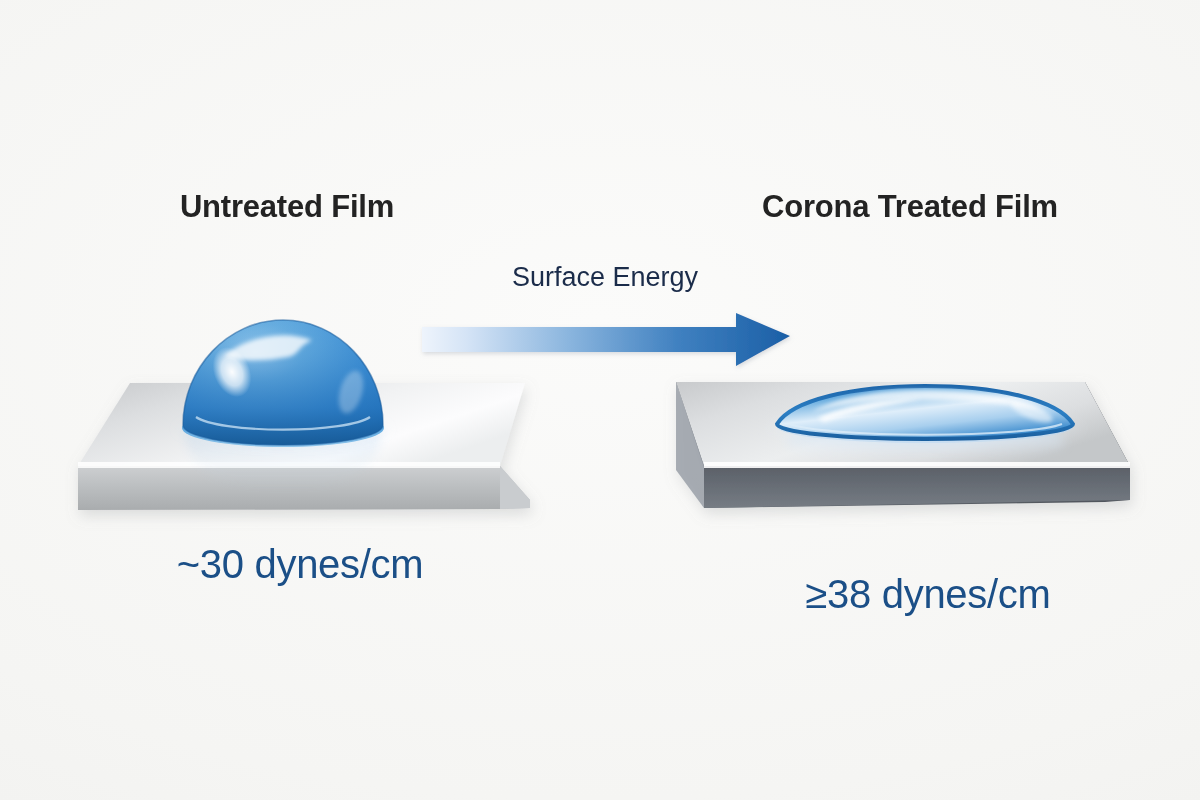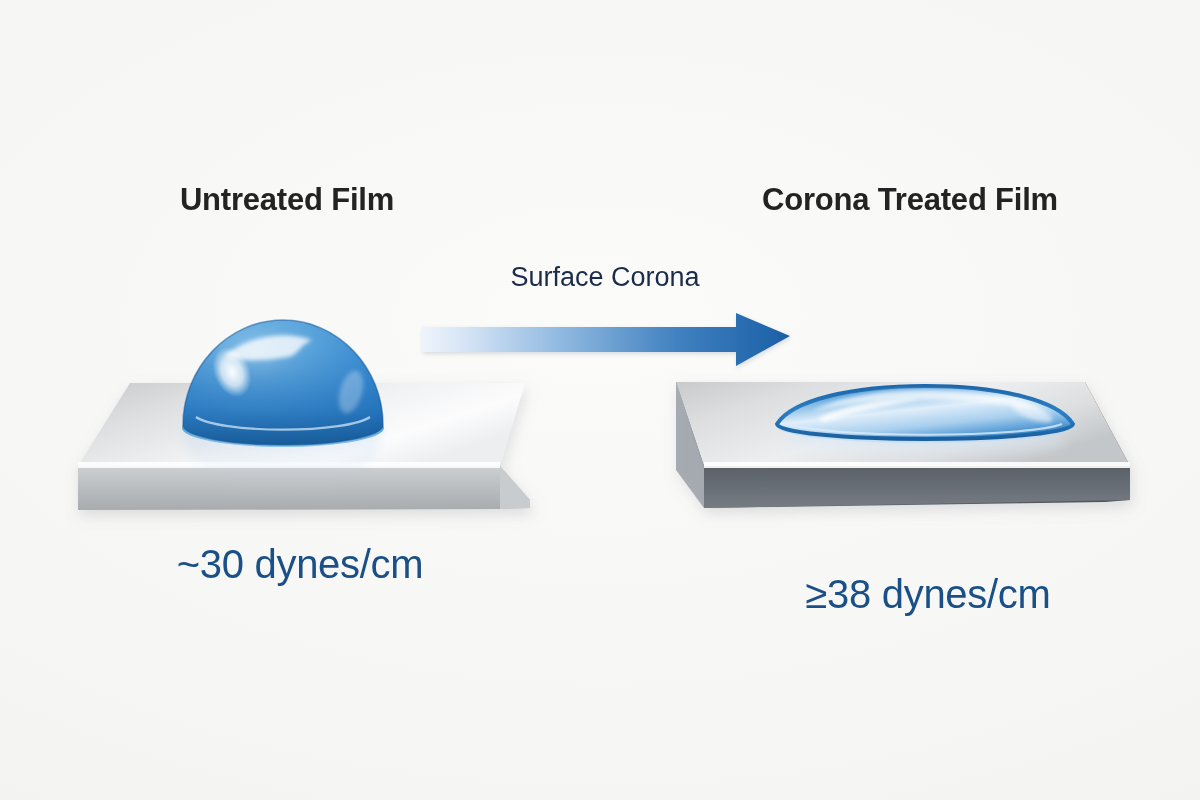--- a/index.html
+++ b/index.html
@@ -23,20 +23,21 @@
 
   
   .panel-title {
     position: absolute;
     font-size: 31px;
     font-weight: bold;
     color: #232323;
     letter-spacing: -0.2px;
     white-space: nowrap;
     text-align: center;
+    margin-top: 7px;
   }
   #title-left  { left: 142px; top: 182px; width: 290px; }
   #title-right { left: 712px; top: 182px; width: 396px; text-align: center; }
 
   
   #arrow-caption {
     position: absolute;
     left: 420px;
     top: 262px;
     width: 370px;
@@ -272,21 +273,21 @@
 
         <path d="M790 424 A 140 14 0 0 0 1062 424" fill="none" stroke="#dcecf9" stroke-opacity="0.8" stroke-width="2"></path>
       </g>
     </svg>
   </div>
 
   <div class="panel-title" id="title-left">Untreated Film</div>
 
   <div class="panel-title" id="title-right">Corona Treated Film</div>
 
-  <div id="arrow-caption">Surface Corona</div>
+  <div id="arrow-caption">Surface Energy</div>
 
   <div id="arrow-wrap">
     <svg width="385" height="70" viewBox="0 0 385 70" xmlns="http://www.w3.org/2000/svg">
       <defs>
         <linearGradient id="arrowGrad2" x1="0" y1="0" x2="1" y2="0">
           <stop offset="0%" stop-color="#eef4fc"></stop>
           <stop offset="12%" stop-color="#d5e4f6"></stop>
           <stop offset="40%" stop-color="#8ab5de"></stop>
           <stop offset="70%" stop-color="#3f80c0"></stop>
           <stop offset="100%" stop-color="#1b5fa6"></stop>

